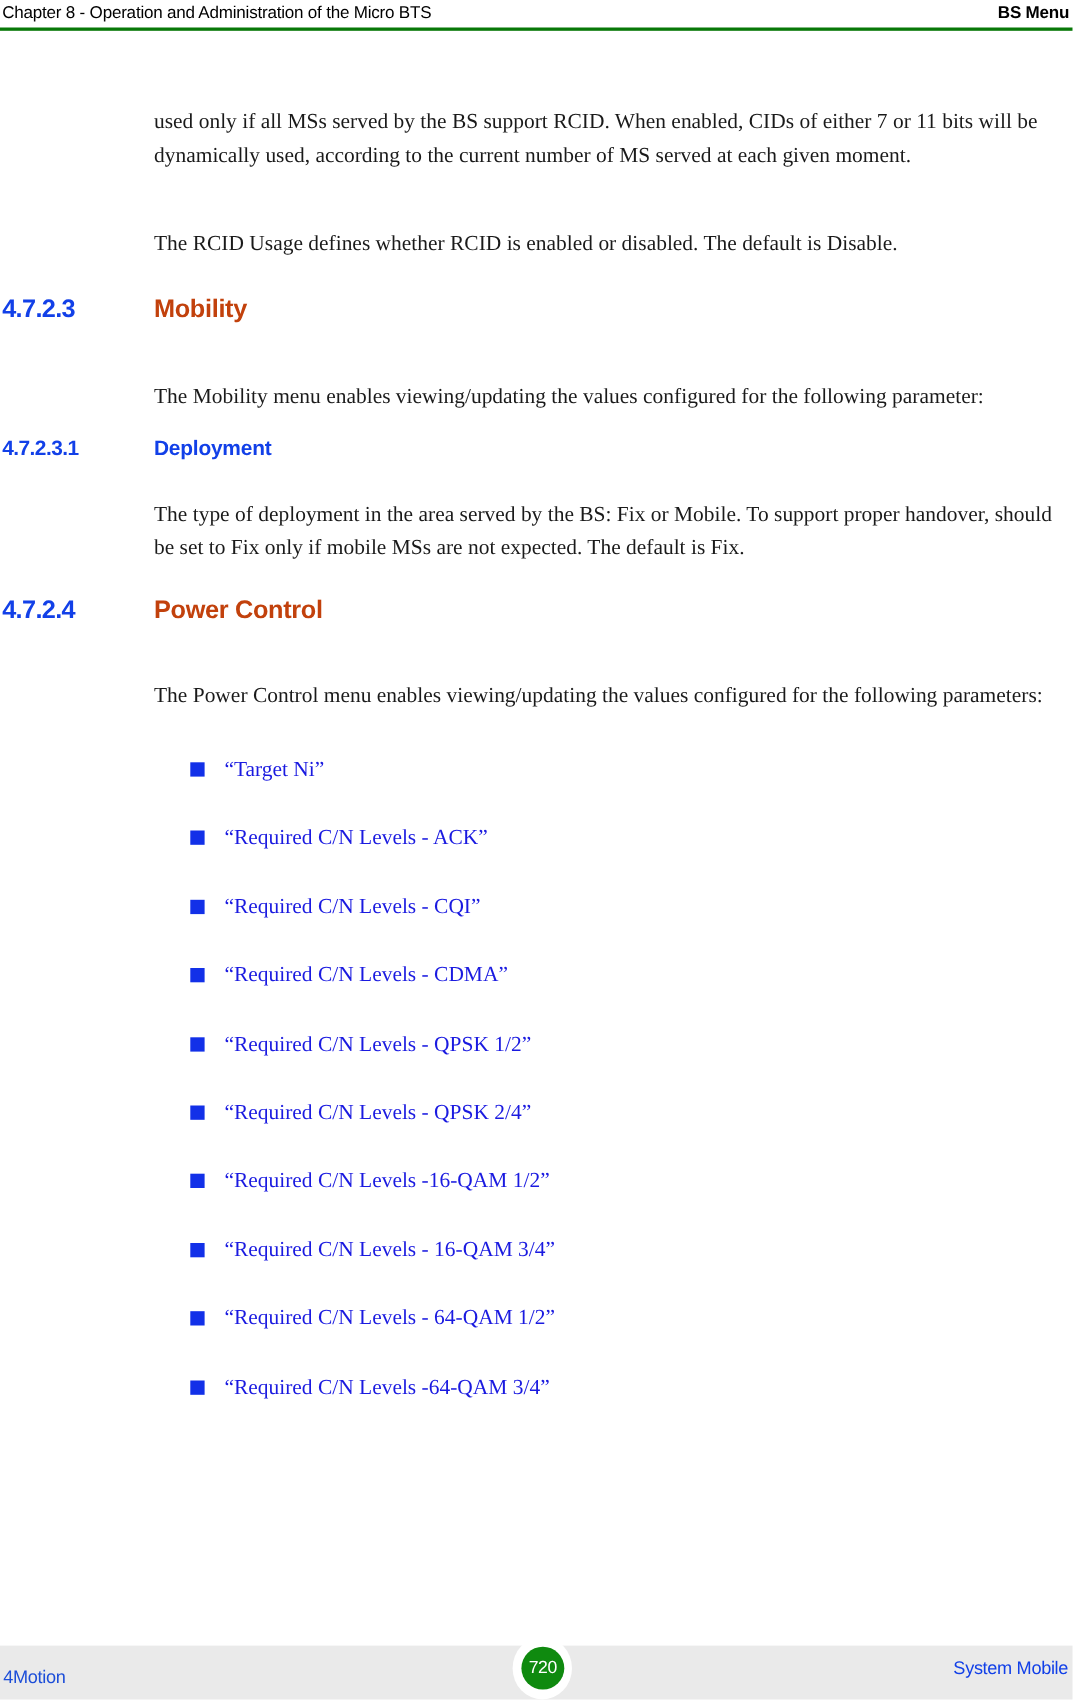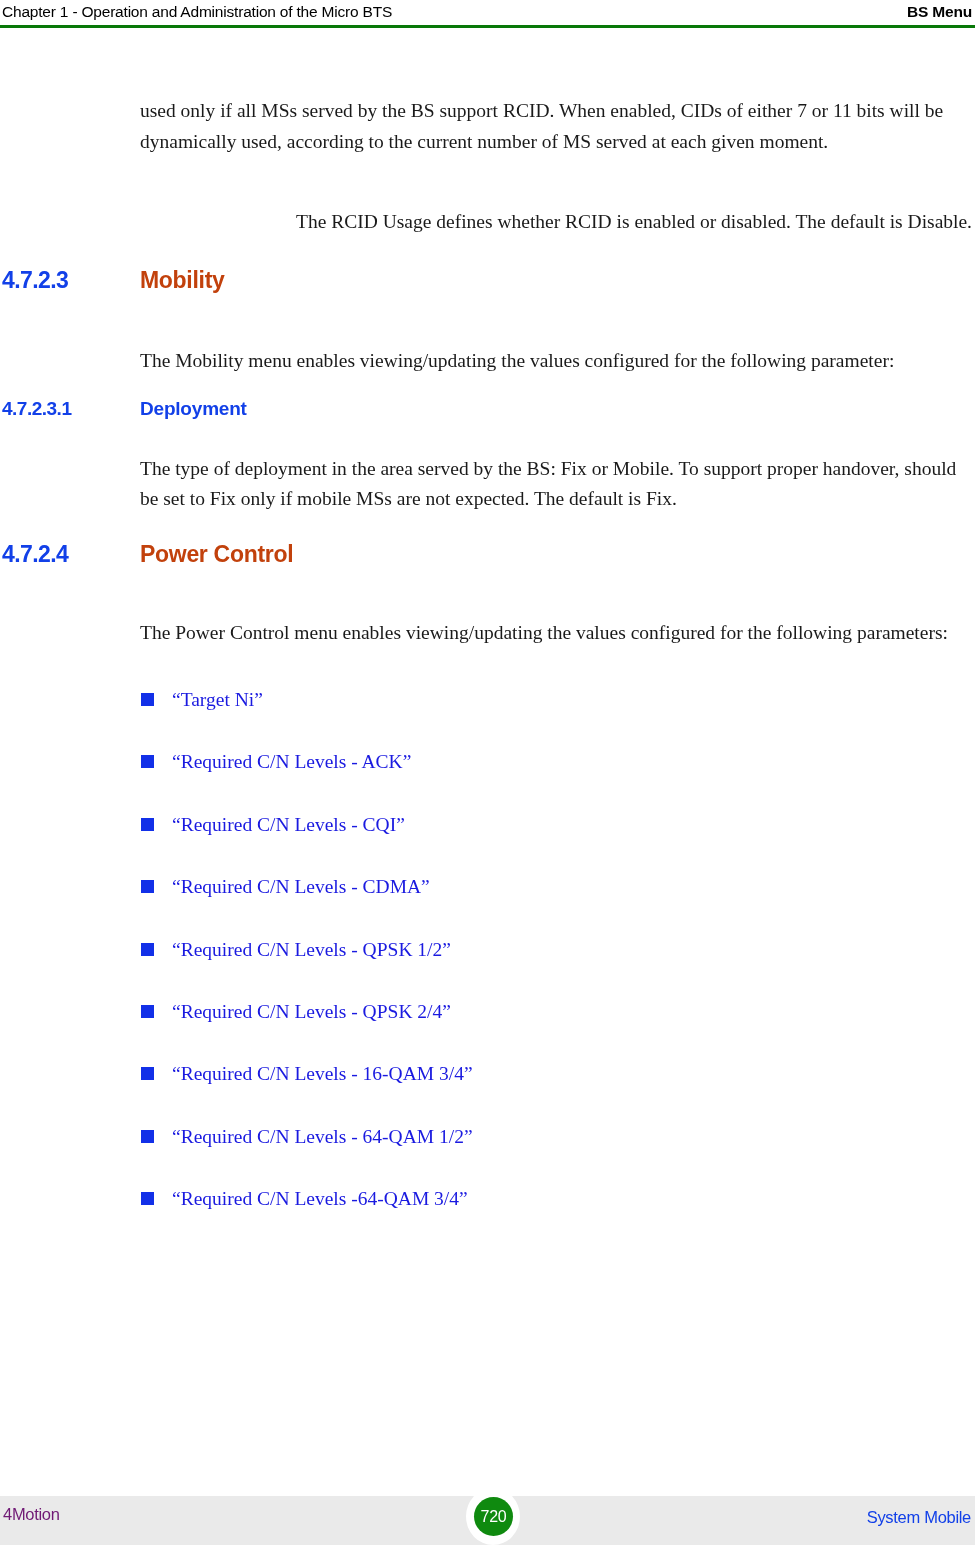--- a/index.html
+++ b/index.html
@@ -140,20 +140,21 @@
   
   .bullet-list {
     position: absolute;
     left: 0;
     top: 686px;
     width: 975px;
   }
   .bullet-item {
     position: relative;
     height: 62.4px;
+    margin-left: 32px;
   }
   .bullet-item .sq {
     position: absolute;
     left: 141px;
     top: 7px;
     width: 13px;
     height: 13px;
     background: #1230E8;
   }
   .bullet-item .lbl {
@@ -172,24 +173,24 @@
     position: absolute;
     left: 0;
     top: 1496px;
     width: 975px;
     height: 49px;
     background: #EAEAEA;
   }
   .page-footer .ftr-left {
     position: absolute;
     left: 3px;
-    top: 9px;
+    top: 20px;
     font-family: "Liberation Sans", "DejaVu Sans", sans-serif;
     font-size: 16.5px;
-    color: #701a75;
+    color: #1d4ed8;
     letter-spacing: -0.3px;
     white-space: nowrap;
   }
   .page-footer .ftr-right {
     position: absolute;
     right: 4px;
     top: 12px;
     font-family: "Liberation Sans", "DejaVu Sans", sans-serif;
     font-size: 16.5px;
     color: #1240E8;
@@ -218,30 +219,30 @@
     font-size: 16px;
     line-height: 39px;
     text-align: center;
     letter-spacing: -0.3px;
   }
 </style>
 </head>
 <body>
 
 <div class="page-header">
-  <div class="hdr-left">Chapter 1 - Operation and Administration of the Micro BTS</div>
+  <div class="hdr-left">Chapter 8 - Operation and Administration of the Micro BTS</div>
   <div class="hdr-right">BS Menu</div>
 </div>
 <div class="header-rule"></div>
 
 <div class="content">
 
   <p class="para" style="top:75px;">used only if all MSs served by the BS support RCID. When enabled, CIDs of either 7 or 11 bits will be dynamically used, according to the current number of MS served at each given moment.</p>
 
-  <p class="para" style="top:186px;text-align:right;">The RCID Usage defines whether RCID is enabled or disabled. The default is Disable.</p>
+  <p class="para" style="top:186px;">The RCID Usage defines whether RCID is enabled or disabled. The default is Disable.</p>
 
   <div class="h3" style="top:267px;">
     <span class="num">4.7.2.3</span>
     <span class="ttl">Mobility</span>
   </div>
   <p class="para" style="top:325px;">The Mobility menu enables viewing/updating the values configured for the following parameter:</p>
 
   <div class="h4" style="top:398px;">
     <span class="num">4.7.2.3.1</span>
     <span class="ttl">Deployment</span>
@@ -271,20 +272,24 @@
       <span class="sq"></span>
       <span class="lbl">“Required C/N Levels - CDMA”</span>
     </div>
     <div class="bullet-item">
       <span class="sq"></span>
       <span class="lbl">“Required C/N Levels - QPSK 1/2”</span>
     </div>
     <div class="bullet-item">
       <span class="sq"></span>
       <span class="lbl">“Required C/N Levels - QPSK 2/4”</span>
+    </div>
+    <div class="bullet-item">
+      <span class="sq"></span>
+      <span class="lbl">“Required C/N Levels -16-QAM 1/2”</span>
     </div>
     <div class="bullet-item">
       <span class="sq"></span>
       <span class="lbl">“Required C/N Levels - 16-QAM 3/4”</span>
     </div>
     <div class="bullet-item">
       <span class="sq"></span>
       <span class="lbl">“Required C/N Levels - 64-QAM 1/2”</span>
     </div>
     <div class="bullet-item">

